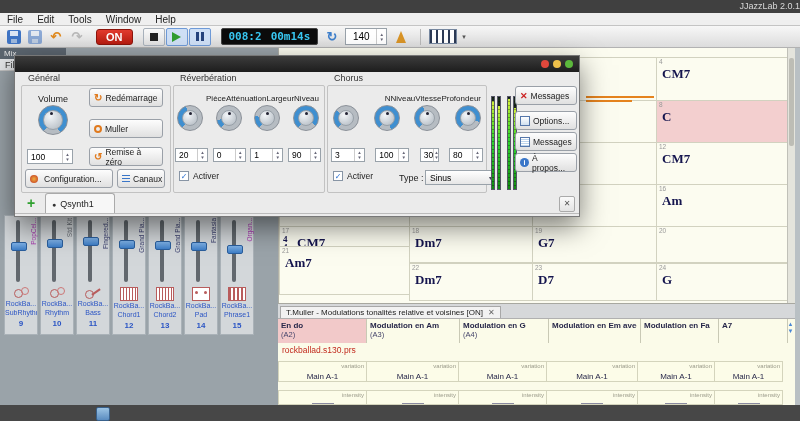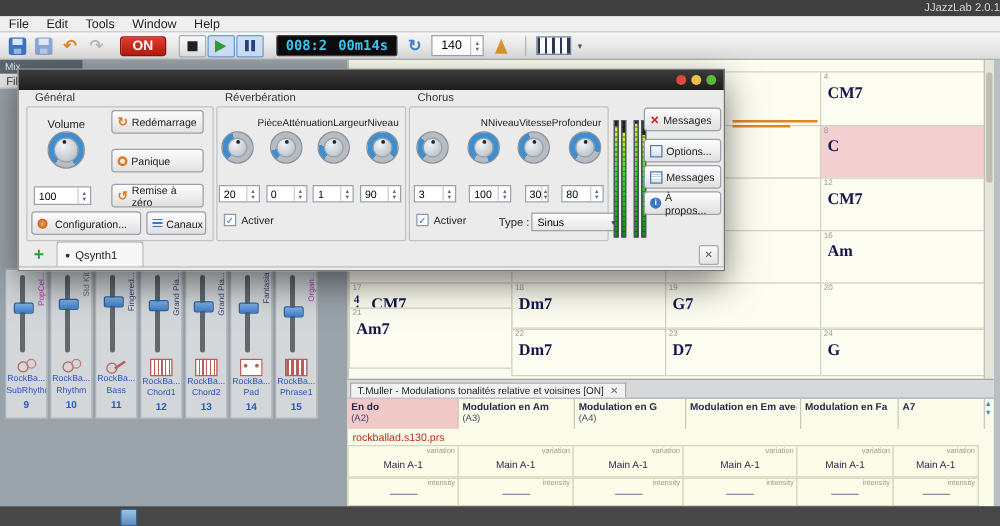--- a/index.html
+++ b/index.html
@@ -95,21 +95,21 @@
   .ss-tabbar{height:15px;background:#d6d8da;border-bottom:1px solid #b0b0b0;display:flex;align-items:flex-end;padding-left:2px;box-sizing:border-box;}
   .ss-tab{background:#f2f2f2;border:1px solid #a8a8a8;border-bottom:none;font-size:8px;padding:1px 5px;
           display:flex;gap:5px;align-items:center;color:#222;}
   .ss-close{color:#666;font-size:8px;}
   .ss-head-row{position:absolute;left:0;top:15px;width:510px;display:flex;}
   .ss-head{box-sizing:border-box;border-right:1px solid #c9c9b5;padding:2px 3px;height:24px;overflow:hidden;}
   .ss-head .nm{font-size:8px;font-weight:bold;color:#28284a;white-space:nowrap;overflow:hidden;}
   .ss-head .mk{font-size:7.5px;color:#44446a;}
   .ss-head.hl{background:#f2c9c9;}
   .file-label{position:absolute;left:4px;top:41px;font-size:8.5px;font-weight:normal;color:#c22a1e;}
-  .rp-row{position:absolute;left:0;width:510px;display:flex;}
+  .rp-row{position:absolute;left:0;width:510px;display:flex;align-items:flex-end;}
   .rp-cell{box-sizing:border-box;border:1px solid #d4d4bc;margin-right:-1px;background:#fcfce8;position:relative;}
   .rp-mini{position:absolute;top:1px;right:2px;font-size:6px;color:#9a9a8a;}
   .rp-val{margin-top:10px;text-align:center;font-size:8px;color:#28284a;}
   .rp-dash{margin:12px auto 0;width:22px;border-bottom:1px solid #8a8aa0;}
   .cw0{flex:0 0 89px;} .cw1{flex:0 0 93px;} .cw2{flex:0 0 89px;} .cw3{flex:0 0 92px;} .cw4{flex:0 0 78px;} .cw5{flex:0 0 69px;}
   .ss-arrows{position:absolute;right:1px;top:17px;width:7px;display:flex;flex-direction:column;align-items:center;
              color:#4a86d4;font-size:6px;line-height:7px;}
   .ss-arrows::before{content:"▲";}
   .ss-arrows::after{content:"▼";}
 
@@ -524,21 +524,21 @@
       <div class="spin" style="left:12px;top:77px;width:46px;height:15px">
         <span class="val">100</span>
           <span class="spin-arrows"></span>
       </div>
       <div class="qbtn" style="left:74px;top:16px;width:74px;height:19px">
         <span class="i-restart">↻</span>
         <span>Redémarrage</span>
       </div>
       <div class="qbtn" style="left:74px;top:47px;width:74px;height:19px">
         <span class="i-panic"></span>
-        <span>Panique</span>
+        <span>Muller</span>
       </div>
       <div class="qbtn" style="left:74px;top:75px;width:74px;height:19px">
         <span class="i-reset">↺</span>
         <span>Remise à zéro</span>
       </div>
       <div class="qbtn" style="left:10px;top:97px;width:88px;height:19px">
         <span class="i-config"></span>
         <span></span>
           <span>Configuration...</span>
       </div>

